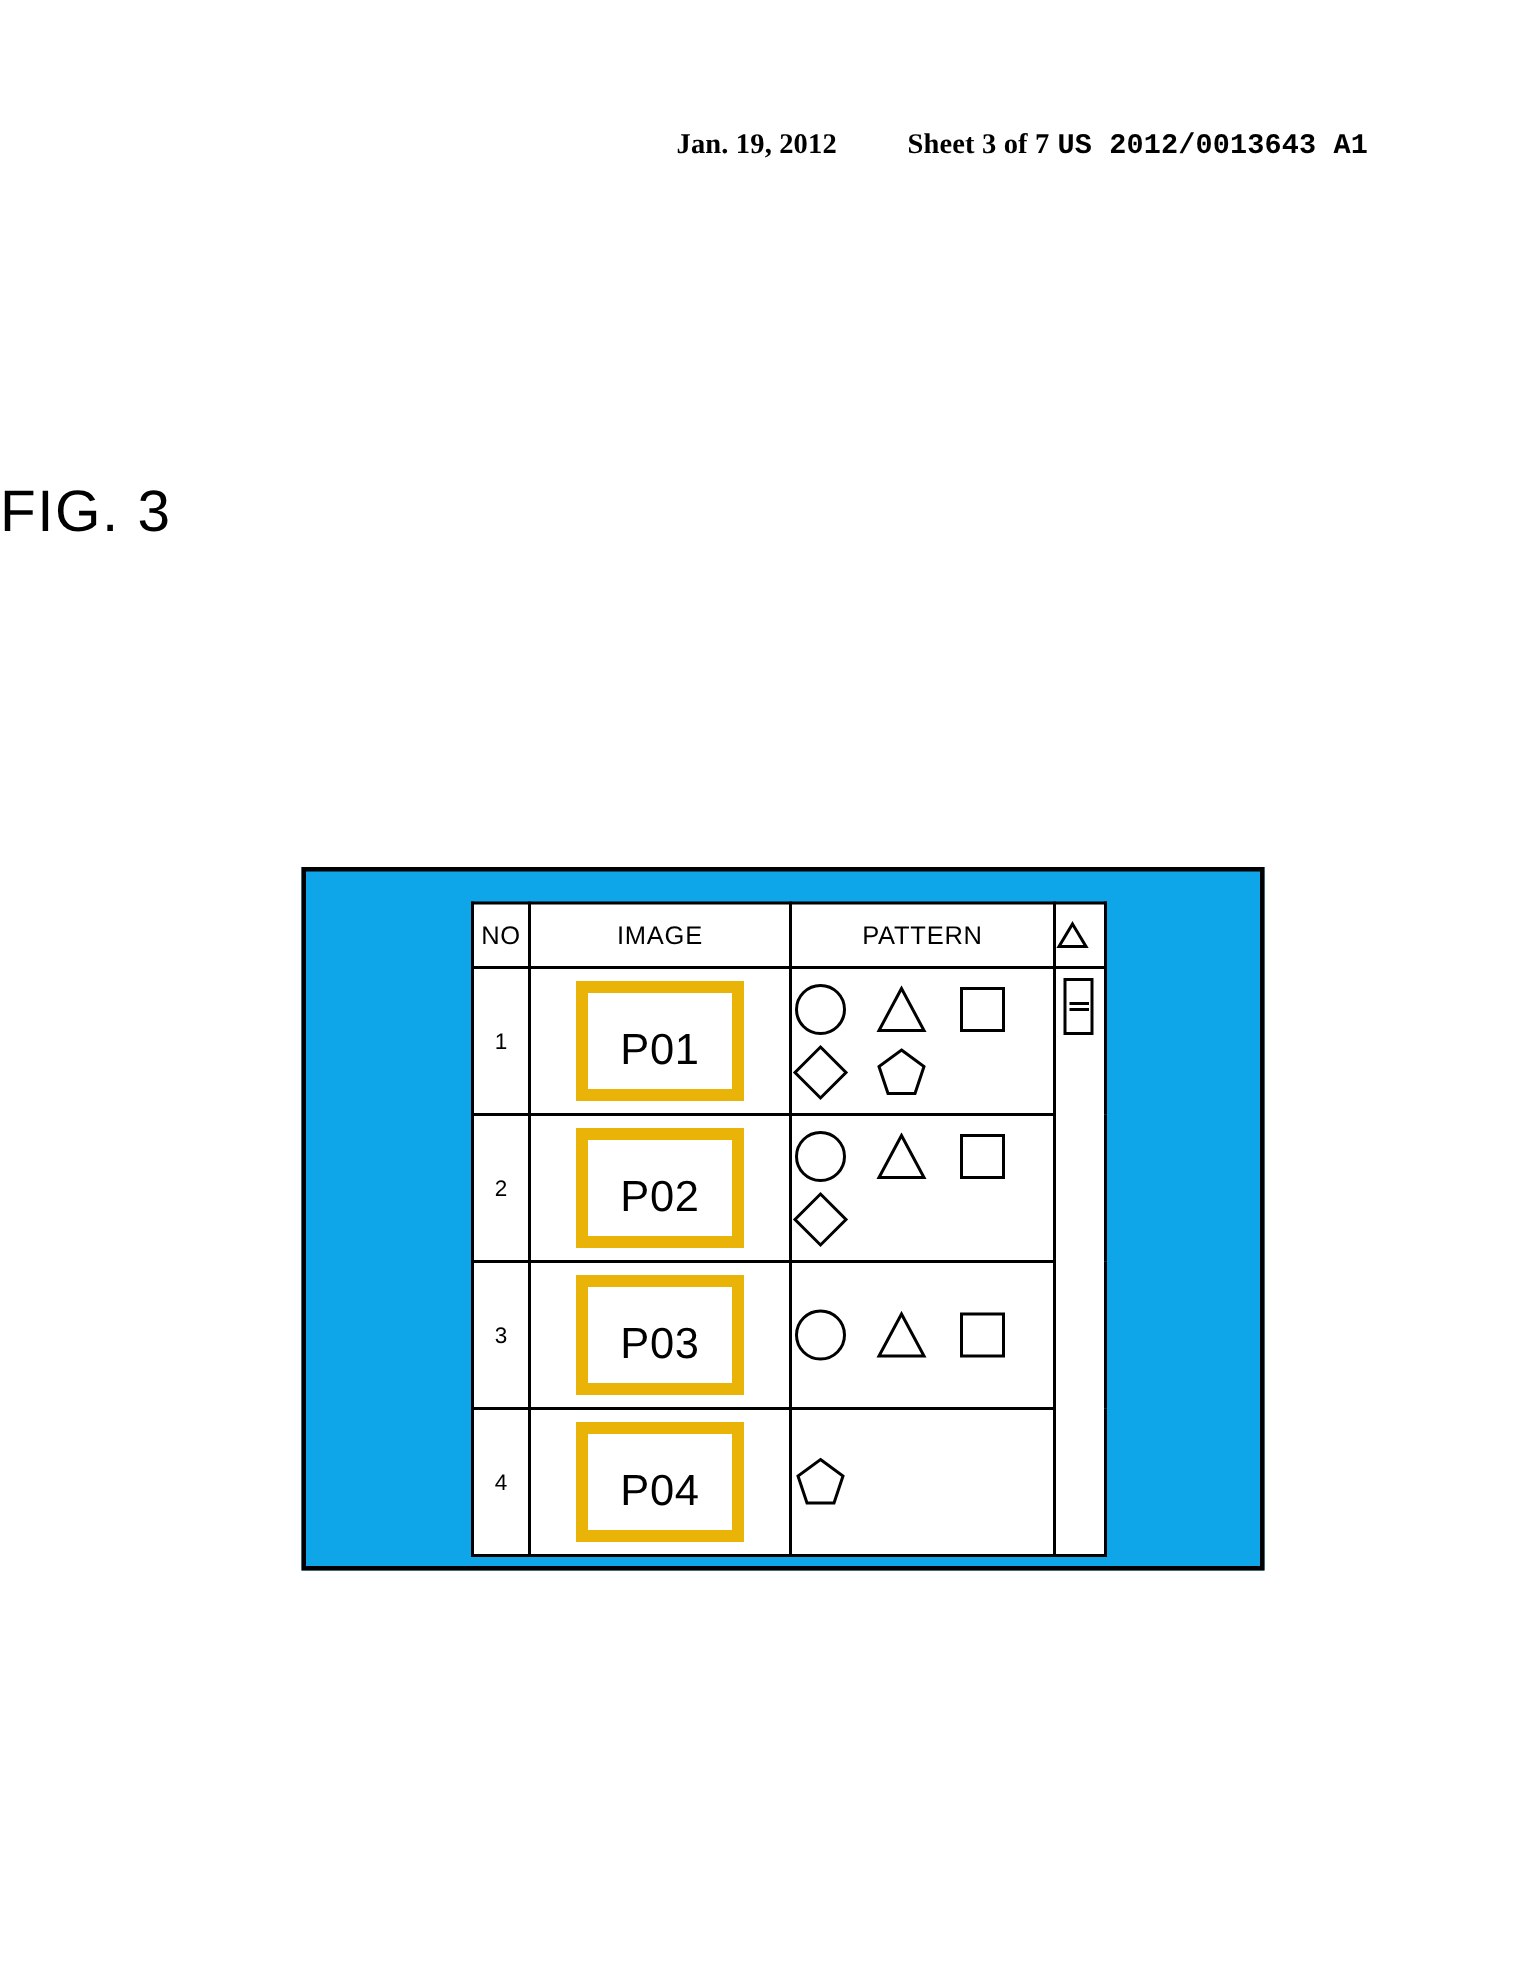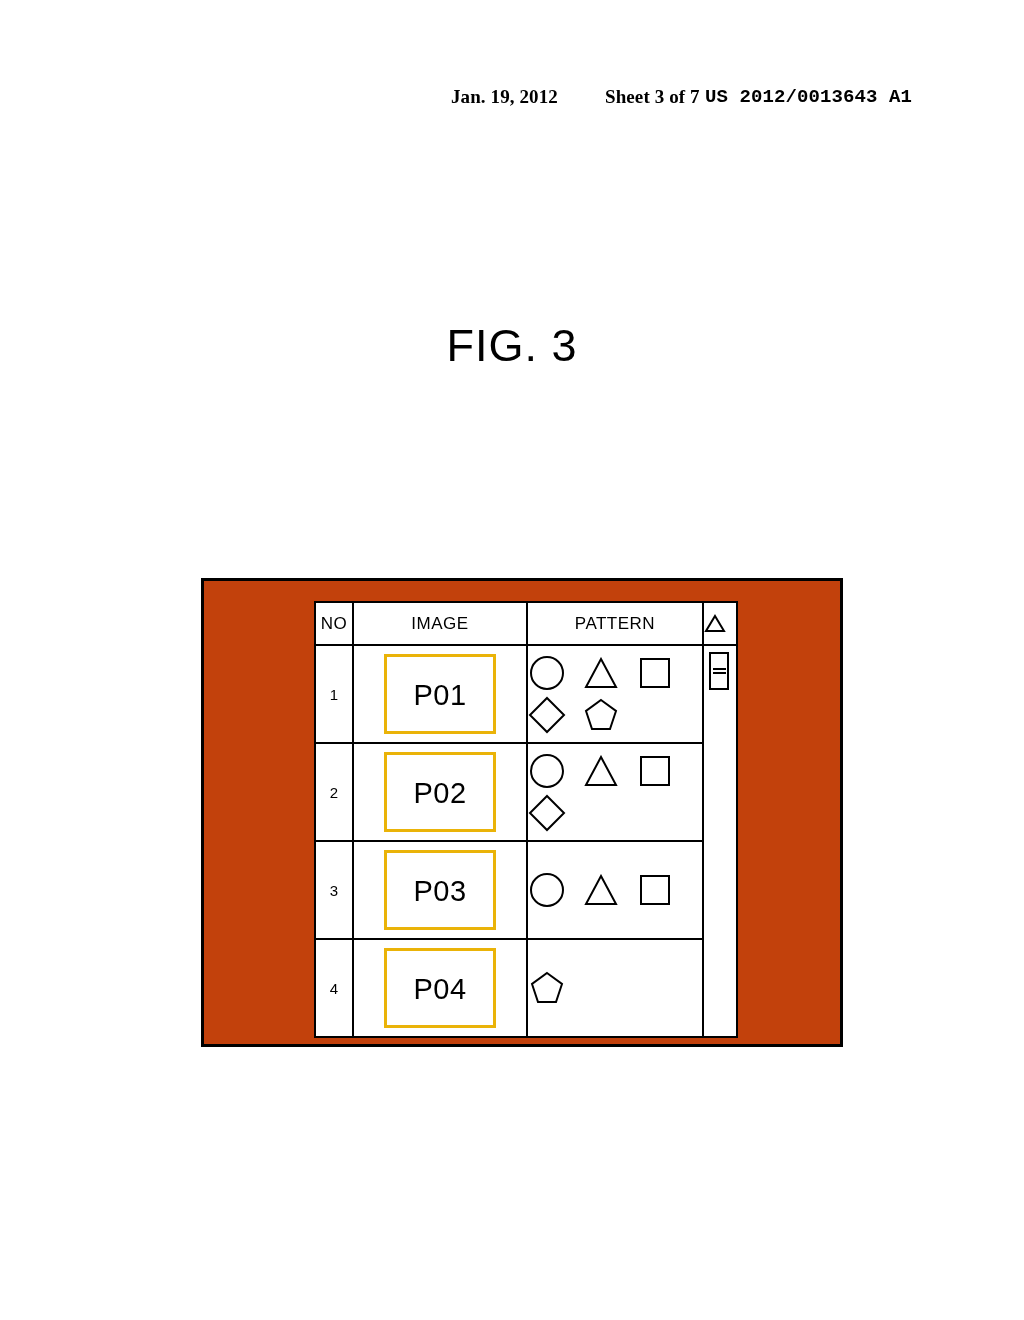--- a/index.html
+++ b/index.html
@@ -35,36 +35,36 @@
   .ph-date  { position: absolute; left: 427px; margin-left: 24px; }
   .ph-sheet { position: absolute; left: 557px; margin-left: 48px; }
   .ph-num   { position: absolute; left: 705px; font-family: Liberation Mono, monospace; }
 
   
   .fig-title {
     position: absolute;
     top: 320px;
     left: 0;
     width: 1024px;
-    text-align: center;
+    text-align: left;
     font-family: "Liberation Sans", sans-serif;
-    font-size: 45px;
+    font-size: 39px;
     letter-spacing: 1px;
   }
 
   
   .device-frame {
     position: absolute;
     left: 201px;
     top: 578px;
     width: 642px;
     height: 469px;
     border: 3px solid #000000;
     box-sizing: border-box;
-    background: #c2410c;
+    background: #0ea5e9;
   }
 
   
   .grid-wrap {
     position: absolute;
     left: 110px;   
     top: 20px;
     width: 422px;
     height: 434px;
   }
@@ -102,21 +102,21 @@
     font-size: 15px;
   }
 
   td.cell-img {
     text-align: center;
   }
   .img-box {
     display: inline-block;
     width: 112px;
     height: 80px;
-    border: 3px solid #eab308;
+    border: 8px solid #eab308;
     box-sizing: border-box;
     line-height: 76px;
     font-size: 29px;
     letter-spacing: 0.5px;
     text-align: center;
     background: #ffffff;
   }
 
   td.cell-pat {
     padding: 6px 0 6px 12px;

